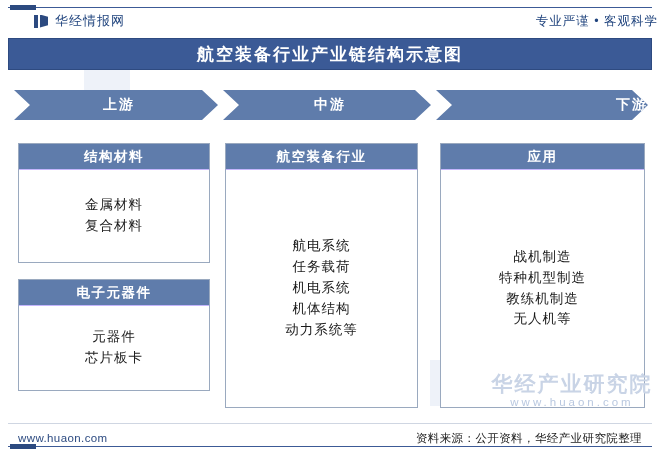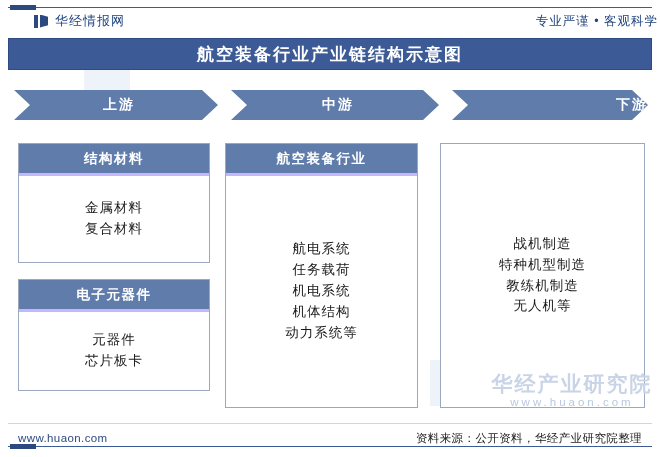--- a/index.html
+++ b/index.html
@@ -71,21 +71,21 @@
   }
   .title-text {
     color: #ffffff; font-size: 17px;
     font-weight: bold; letter-spacing: 2px;
   }
 
   
   .arrows {
     position: absolute; left: 14px; top: 90px;
     width: 634px; height: 30px;
-    display: flex; gap: 13px;
+    display: flex; gap: 5px;
   }
   .arrow {
     position: relative;
     height: 30px;
     background: #5f7cab;
     display: flex; align-items: center; justify-content: center;
     clip-path: polygon(0 0, calc(100% - 16px) 0, 100% 50%, calc(100% - 16px) 100%, 0 100%, 16px 50%);
   }
   .arrow.first { flex: 0 0 204px; }
   .arrow.second { flex: 0 0 208px; }
@@ -126,22 +126,22 @@
   .col-right  { left: 440px; top: 143px; width: 205px; }
 
   .box {
     background: #ffffff;
     border: 1px solid #9aa9bf;
     display: flex; flex-direction: column;
   }
   .box + .box { margin-top: 16px; }
   .box-head {
     background: #5f7cab;
-    border-bottom: 3px solid #c4b5fd;
-    height: 32px;
+    border-bottom: 1px solid #c4b5fd;
+    height: 26px;
     display: flex; align-items: center; justify-content: center;
     flex: 0 0 auto;
   }
   .box-head-text {
     color: #ffffff; font-size: 13.5px;
     font-weight: bold; letter-spacing: 1.5px;
   }
   .box-body {
     flex: 1 1 auto;
     display: flex; flex-direction: column;
@@ -245,20 +245,23 @@
         <div class="box-item">任务载荷</div>
         <div class="box-item">机电系统</div>
         <div class="box-item">机体结构</div>
         <div class="box-item">动力系统等</div>
       </div>
     </div>
   </div>
 
   <div class="col col-right">
     <div class="box box-right">
+      <div class="box-head">
+        <span class="box-head-text">应用</span>
+      </div>
       <div class="box-body">
         <div class="box-item">战机制造</div>
         <div class="box-item">特种机型制造</div>
         <div class="box-item">教练机制造</div>
         <div class="box-item">无人机等</div>
       </div>
     </div>
   </div>
 
   <div class="watermark">

